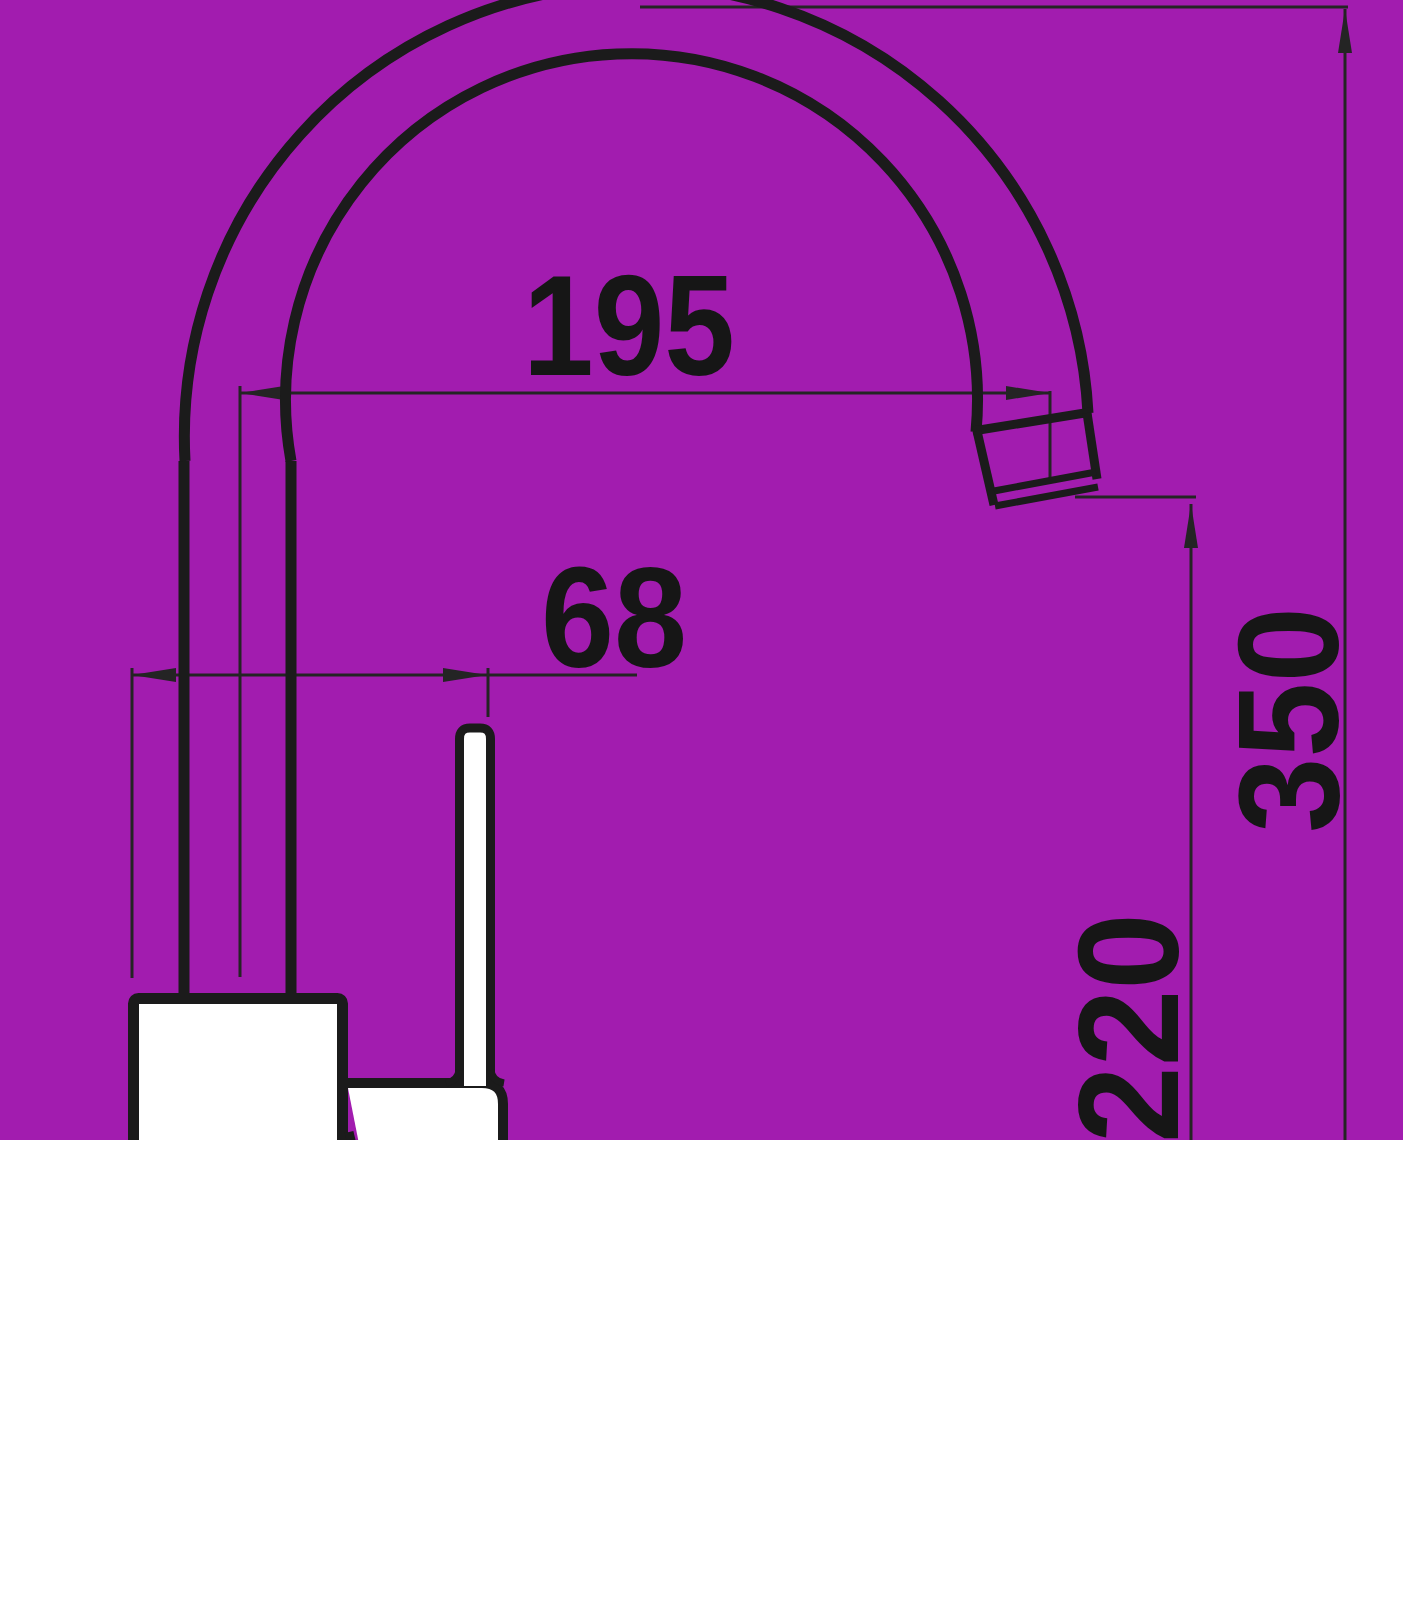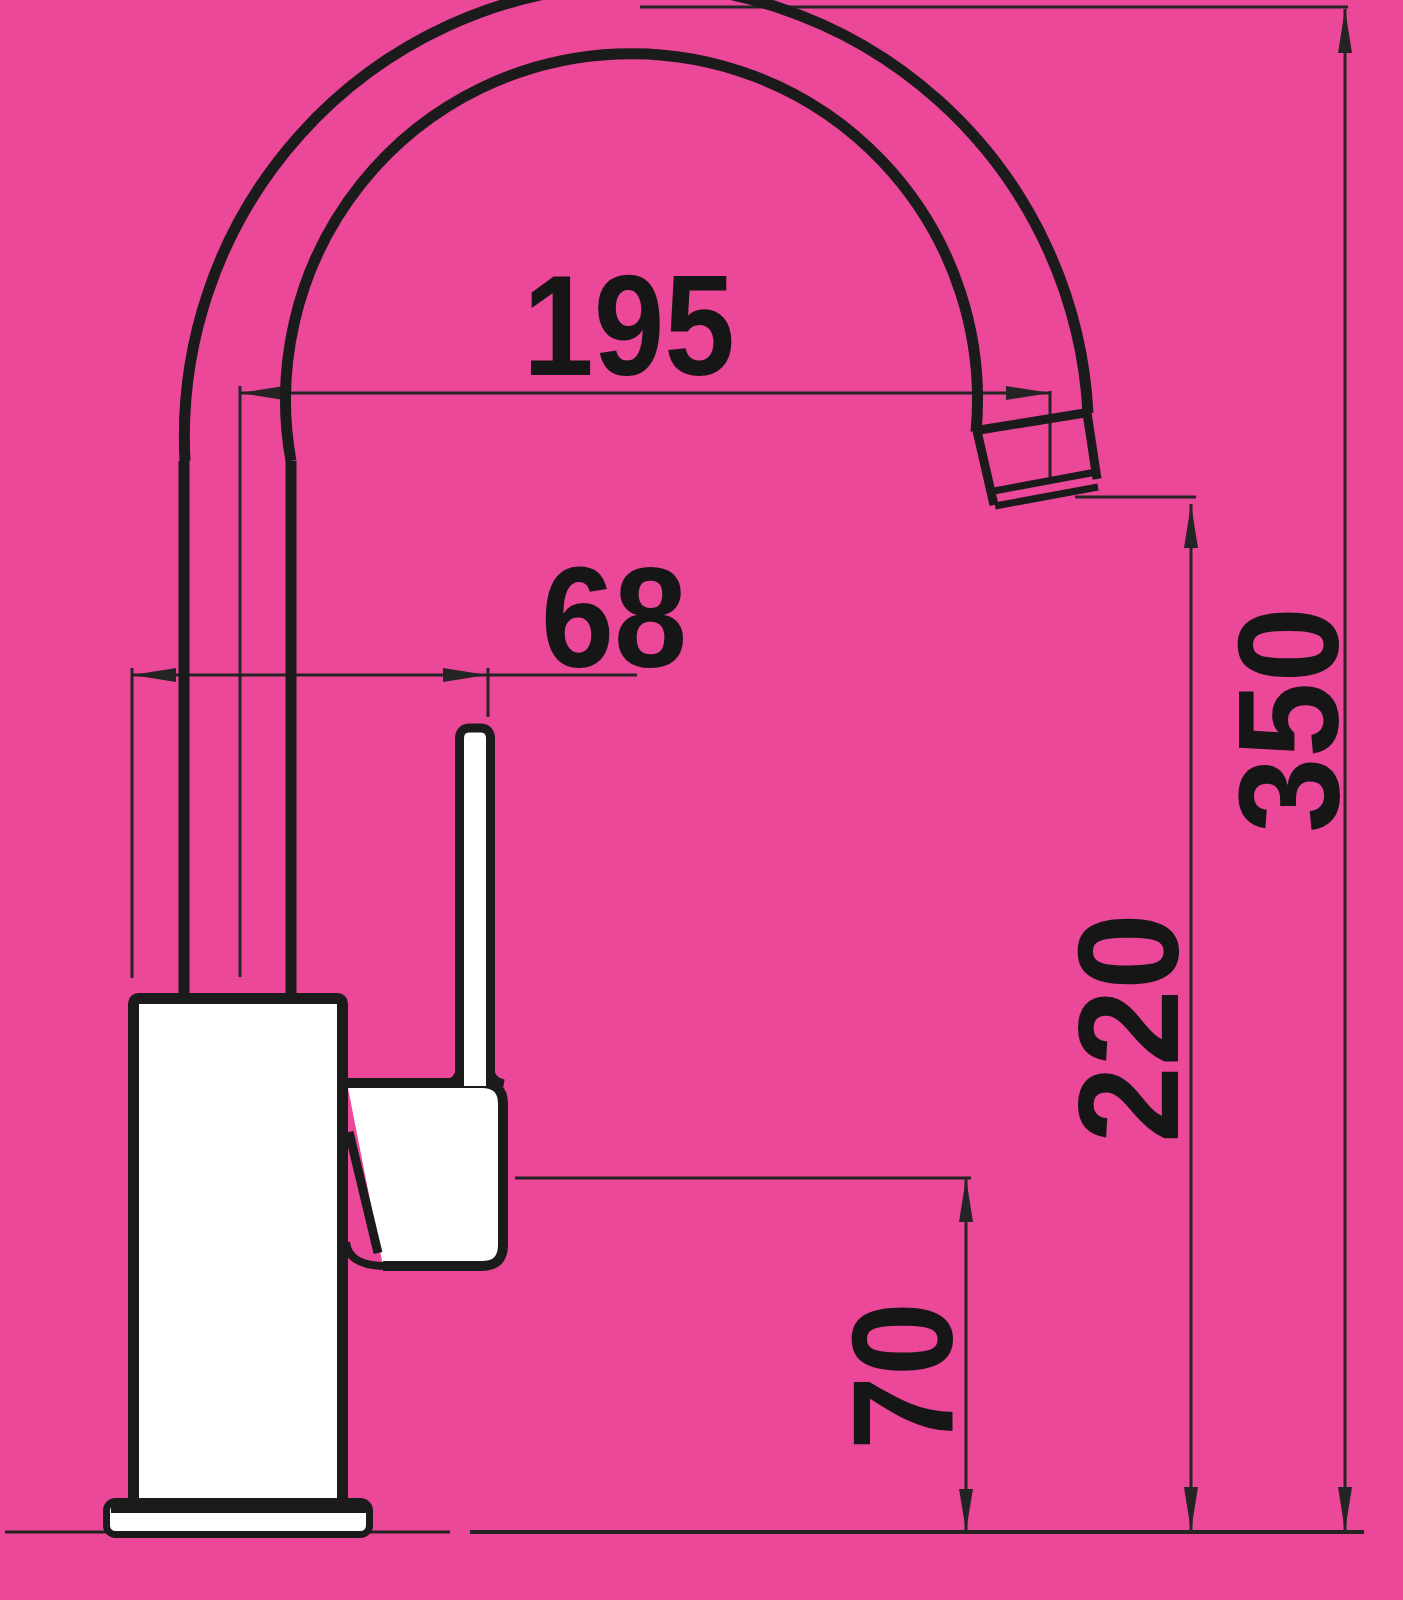--- a/index.html
+++ b/index.html
@@ -3,22 +3,22 @@
 <meta charset="utf-8">
 <style>
   html, body {
     margin: 0;
     padding: 0;
     background: #ffffff;
   }
   .stage {
     position: relative;
     width: 1403px;
-    height: 1600px;
-    background: #ec4899;
+    height: 1140px;
+    background: #a21caf;
     overflow: hidden;
   }
   svg { display: block; }
 
   
   .outline   { stroke: #1b1b1b; fill: none; stroke-width: 11; stroke-linecap: butt; }
   .outline-10{ stroke: #1b1b1b; fill: none; stroke-width: 10; }
   .outline-9 { stroke: #1b1b1b; fill: none; stroke-width: 9; }
   .outline-8 { stroke: #1b1b1b; fill: none; stroke-width: 8; }
   .outline-7 { stroke: #1b1b1b; fill: none; stroke-width: 7; }

